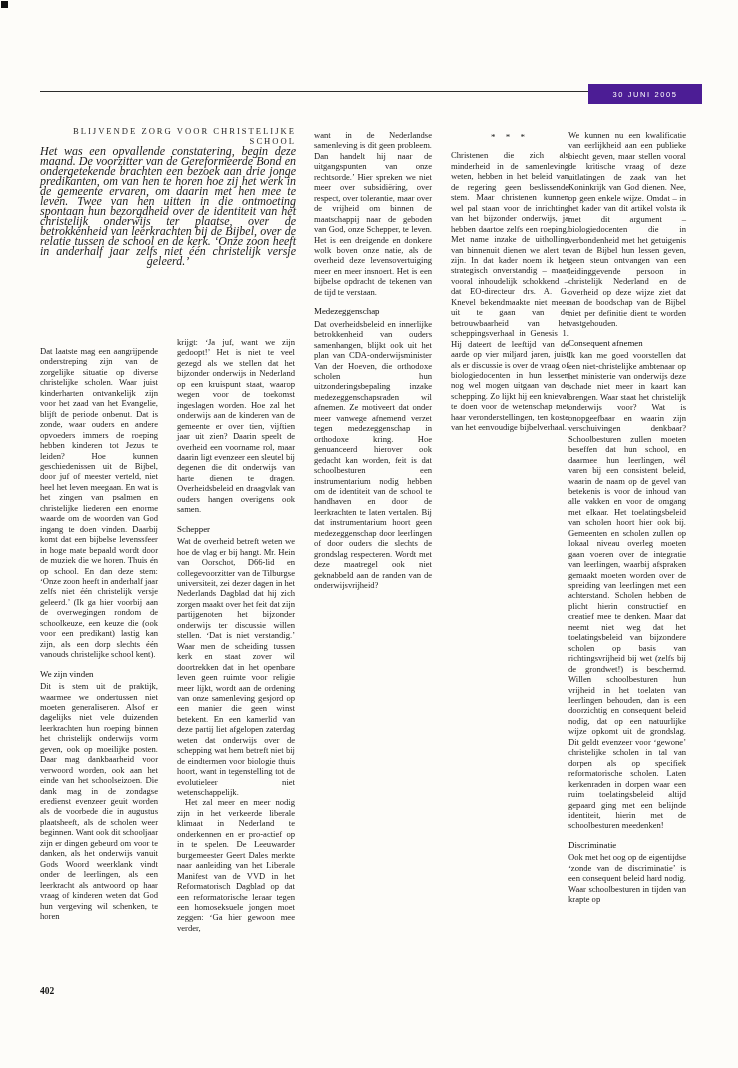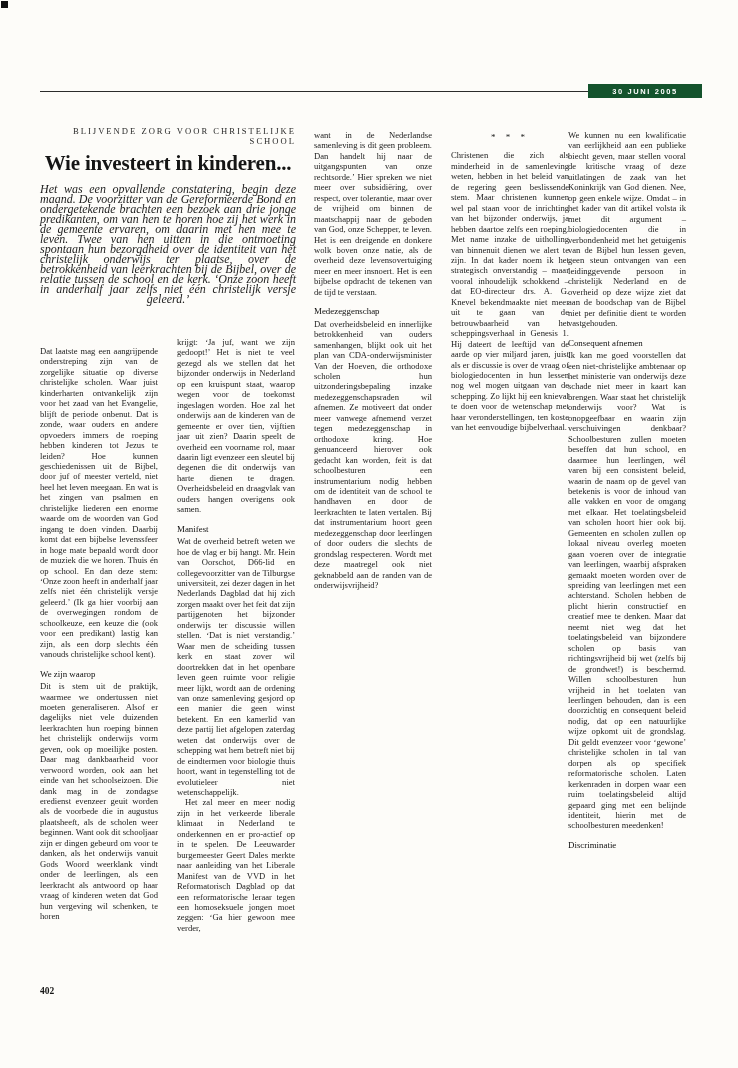--- a/index.html
+++ b/index.html
@@ -4,23 +4,23 @@
 <style>
   html,body{margin:0;padding:0;background:#ffffff;}
   .page{
     position:relative;width:738px;height:1068px;overflow:hidden;
     background:#fdfcf9;color:#1b1b1b;
     font-family:"Liberation Serif", serif;
   }
   .corner-mark{position:absolute;left:1px;top:1px;width:7px;height:7px;background:#111;}
   .header-rule{position:absolute;left:40px;top:91px;width:549px;height:1px;background:#2b2b2b;}
   .date-tab{
-    position:absolute;left:588px;top:84px;width:114px;height:14px;background:#14532d;
+    position:absolute;left:588px;top:84px;width:114px;height:20px;background:#4c1d95;
     color:#fff;display:flex;align-items:center;justify-content:center;
-    font-family:"Liberation Sans", sans-serif;font-size:7.5px;letter-spacing:1.6px;font-weight:bold;
+    font-family:"Liberation Sans", sans-serif;font-size:7.5px;letter-spacing:1.6px;font-weight:normal;
   }
   .title-block{position:absolute;left:40px;top:126px;width:256px;}
   .kicker{
     text-align:right;font-size:8.6px;letter-spacing:2px;color:#2a2a2a;
     font-variant:small-caps;font-family:"Liberation Serif", serif;
   }
   .title{
     margin:5px 0 8px 0;text-align:center;font-size:21px;font-weight:bold;
     letter-spacing:-0.2px;color:#151515;
   }
@@ -53,50 +53,50 @@
 <div class="page">
 
   <div class="corner-mark"></div>
   <div class="header-rule"></div>
   <div class="date-tab">
     <span>30 JUNI 2005</span>
   </div>
 
   <div class="title-block">
     <div class="kicker">BLIJVENDE ZORG VOOR CHRISTELIJKE SCHOOL</div>
-    <h1 class="title">Wie investeert in kinderen...</h1>
     <p class="lede">Het was een opvallende constatering, begin deze maand. De voorzitter van de Gereformeerde Bond en ondergetekende brachten een bezoek aan drie jonge predikanten, om van hen te horen hoe zij het werk in de gemeente ervaren, om daarin met hen mee te leven. Twee van hen uitten in die ontmoeting spontaan hun bezorgdheid over de identiteit van het christelijk onderwijs ter plaatse, over de betrokkenheid van leerkrachten bij de Bijbel, over de relatie tussen de school en de kerk. ‘Onze zoon heeft in anderhalf jaar zelfs niet één christelijk versje geleerd.’</p>
   </div>
 
   <div class="col" id="col1">
     <p>Dat laatste mag een aangrijpende onderstreping zijn van de zorgelijke situatie op diverse christelijke scholen. Waar juist kinderharten ontvankelijk zijn voor het zaad van het Evangelie, blijft de periode onbenut. Dat is zonde, waar ouders en andere opvoeders immers de roeping hebben kinderen tot Jezus te leiden? Hoe kunnen geschiedenissen uit de Bijbel, door juf of meester verteld, niet heel het leven meegaan. En wat is het zingen van psalmen en christelijke liederen een enorme waarde om de woorden van God ingang te doen vinden. Daarbij komt dat een bijbelse levenssfeer in hoge mate bepaald wordt door de muziek die we horen. Thuis én op school. En dan deze stem: ‘Onze zoon heeft in anderhalf jaar zelfs niet één christelijk versje geleerd.’ (Ik ga hier voorbij aan de overwegingen rondom de schoolkeuze, een keuze die (ook voor een predikant) lastig kan zijn, als een dorp slechts één vanouds christelijke school kent).</p>
-    <h2>We zijn waarop</h2>
+    <h2>We zijn vinden</h2>
     <p>Dit is stem uit de praktijk, waarmee we ondertussen niet moeten generaliseren. Alsof er dagelijks niet vele duizenden leerkrachten hun roeping binnen het christelijk onderwijs vorm geven, ook op moeilijke posten. Daar mag dankbaarheid voor verwoord worden, ook aan het einde van het schoolseizoen. Die dank mag in de zondagse eredienst evenzeer geuit worden als de voorbede die in augustus plaatsheeft, als de scholen weer beginnen. Want ook dit schooljaar zijn er dingen gebeurd om voor te danken, als het onderwijs vanuit Gods Woord weerklank vindt onder de leerlingen, als een leerkracht als antwoord op haar vraag of kinderen weten dat God hun vergeving wil schenken, te horen</p>
   </div>
 
   <div class="col" id="col2">
     <p>krijgt: ‘Ja juf, want we zijn gedoopt!’ Het is niet te veel gezegd als we stellen dat het bijzonder onderwijs in Nederland op een kruispunt staat, waarop wegen voor de toekomst ingeslagen worden. Hoe zal het onderwijs aan de kinderen van de gemeente er over tien, vijftien jaar uit zien? Daarin speelt de overheid een voorname rol, maar daarin ligt evenzeer een sleutel bij degenen die dit onderwijs van harte dienen te dragen. Overheidsbeleid en draagvlak van ouders hangen overigens ook samen.</p>
-    <h2>Manifest</h2>
+    <h2>Schepper</h2>
     <p>Wat de overheid betreft weten we hoe de vlag er bij hangt. Mr. Hein van Oorschot, D66-lid en collegevoorzitter van de Tilburgse universiteit, zei dezer dagen in het Nederlands Dagblad dat hij zich zorgen maakt over het feit dat zijn partijgenoten het bijzonder onderwijs ter discussie willen stellen. ‘Dat is niet verstandig.’ Waar men de scheiding tussen kerk en staat zover wil doortrekken dat in het openbare leven geen ruimte voor religie meer lijkt, wordt aan de ordening van onze samenleving gesjord op een manier die geen winst betekent. En een kamerlid van deze partij liet afgelopen zaterdag weten dat onderwijs over de schepping wat hem betreft niet bij de eindtermen voor biologie thuis hoort, want in tegenstelling tot de evolutieleer niet wetenschappelijk.</p>
     <p class="indent">Het zal meer en meer nodig zijn in het verkeerde liberale klimaat in Nederland te onderkennen en er pro-actief op in te spelen. De Leeuwarder burgemeester Geert Dales merkte naar aanleiding van het Liberale Manifest van de VVD in het Reformatorisch Dagblad op dat een reformatorische leraar tegen een homoseksuele jongen moet zeggen: ‘Ga hier gewoon mee verder,</p>
   </div>
 
   <div class="col" id="col3">
     <p>want in de Nederlandse samenleving is dit geen probleem. Dan handelt hij naar de uitgangspunten van onze rechtsorde.’ Hier spreken we niet meer over subsidiëring, over respect, over tolerantie, maar over de vrijheid om binnen de maatschappij naar de geboden van God, onze Schepper, te leven. Het is een dreigende en donkere wolk boven onze natie, als de overheid deze levensovertuiging meer en meer insnoert. Het is een bijbelse opdracht de tekenen van de tijd te verstaan.</p>
     <h2>Medezeggenschap</h2>
     <p>Dat overheidsbeleid en innerlijke betrokkenheid van ouders samenhangen, blijkt ook uit het plan van CDA-onderwijsminister Van der Hoeven, die orthodoxe scholen hun uitzonderingsbepaling inzake medezeggenschapsraden wil afnemen. Ze motiveert dat onder meer vanwege afnemend verzet tegen medezeggenschap in orthodoxe kring. Hoe genuanceerd hierover ook gedacht kan worden, feit is dat schoolbesturen een instrumentarium nodig hebben om de identiteit van de school te handhaven en door de leerkrachten te laten vertalen. Bij dat instrumentarium hoort geen medezeggenschap door leerlingen of door ouders die slechts de grondslag respecteren. Wordt met deze maatregel ook niet geknabbeld aan de randen van de onderwijsvrijheid?</p>
   </div>
 
   <div class="col" id="col4">
     <div class="divider">* * *</div>
     <p>Christenen die zich als minderheid in de samenleving weten, hebben in het beleid van de regering geen beslissende stem. Maar christenen kunnen wel pal staan voor de inrichting van het bijzonder onderwijs, ja hebben daartoe zelfs een roeping. Met name inzake de uitholling van binnenuit dienen we alert te zijn. In dat kader noem ik het strategisch onverstandig – maar vooral inhoudelijk schokkend – dat EO-directeur drs. A. G. Knevel bekendmaakte niet meer uit te gaan van de betrouwbaarheid van het scheppingsverhaal in Genesis 1. Hij dateert de leeftijd van de aarde op vier miljard jaren, juist als er discussie is over de vraag of biologiedocenten in hun lessen nog wel mogen uitgaan van de schepping. Zo lijkt hij een knieval te doen voor de wetenschap met haar veronderstellingen, ten koste van het eenvoudige bijbelverhaal.</p>
   </div>
 
   <div class="col" id="col5">
     <p>We kunnen nu een kwalificatie van eerlijkheid aan een publieke biecht geven, maar stellen vooral de kritische vraag of deze uitlatingen de zaak van het Koninkrijk van God dienen. Nee, op geen enkele wijze. Omdat – in het kader van dit artikel volsta ik met dit argument – biologiedocenten die in verbondenheid met het getuigenis van de Bijbel hun lessen geven, geen steun ontvangen van een leidinggevende persoon in christelijk Nederland en de overheid op deze wijze ziet dat aan de boodschap van de Bijbel niet per definitie dient te worden vastgehouden.</p>
     <h2>Consequent afnemen</h2>
     <p>Ik kan me goed voorstellen dat een niet-christelijke ambtenaar op het ministerie van onderwijs deze schade niet meer in kaart kan brengen. Waar staat het christelijk onderwijs voor? Wat is onopgeefbaar en waarin zijn verschuivingen denkbaar? Schoolbesturen zullen moeten beseffen dat hun school, en daarmee hun leerlingen, wél varen bij een consistent beleid, waarin de naam op de gevel van betekenis is voor de inhoud van alle vakken en voor de omgang met elkaar. Het toelatingsbeleid van scholen hoort hier ook bij. Gemeenten en scholen zullen op lokaal niveau overleg moeten gaan voeren over de integratie van leerlingen, waarbij afspraken gemaakt moeten worden over de spreiding van leerlingen met een achterstand. Scholen hebben de plicht hierin constructief en creatief mee te denken. Maar dat neemt niet weg dat het toelatingsbeleid van bijzondere scholen op basis van richtingsvrijheid bij wet (zelfs bij de grondwet!) is beschermd. Willen schoolbesturen hun vrijheid in het toelaten van leerlingen behouden, dan is een doorzichtig en consequent beleid nodig, dat op een natuurlijke wijze opkomt uit de grondslag. Dit geldt evenzeer voor ‘gewone’ christelijke scholen in tal van dorpen als op specifiek reformatorische scholen. Laten kerkenraden in dorpen waar een ruim toelatingsbeleid altijd gepaard ging met een belijnde identiteit, hierin met de schoolbesturen meedenken!</p>
     <h2>Discriminatie</h2>
+    <p>Ook met het oog op de eigentijdse ‘zonde van de discriminatie’ is een consequent beleid hard nodig. Waar schoolbesturen in tijden van krapte op</p>
   </div>
 
   <div class="page-number">402</div>
 
 </div>
 
 </body></html>

